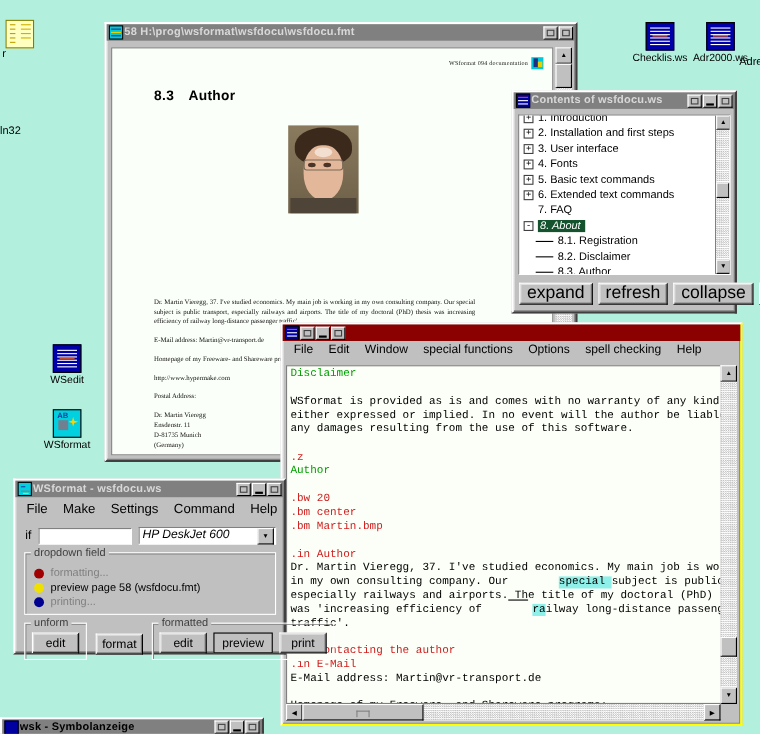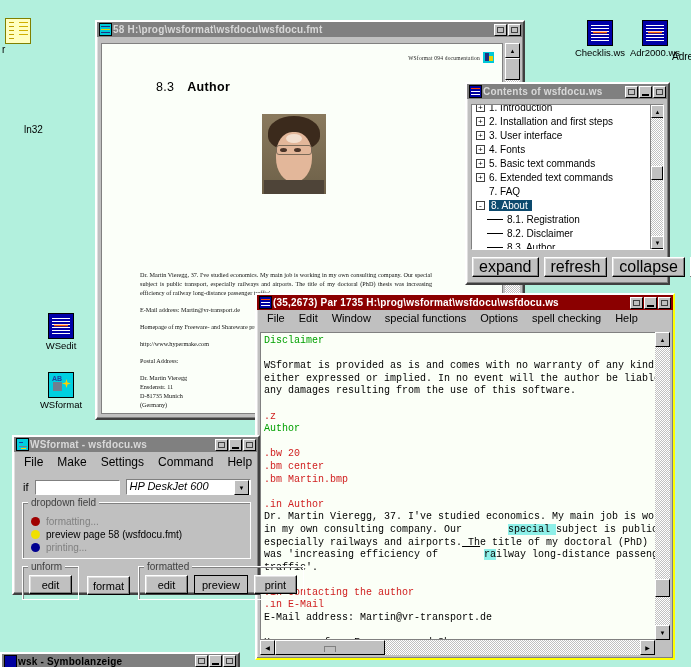--- a/index.html
+++ b/index.html
@@ -58,21 +58,21 @@
                   background:#fbfff9; border:1px solid #808080; overflow:hidden; }
   .doc-hdr { position:absolute; right:8px; top:8px; display:flex; align-items:center; gap:3px; }
   .doc-hdr span { font-family:"Liberation Serif", serif; font-size:5.5px; color:#222; letter-spacing:.2px; }
   .doc-logo { width:11px; height:11px; background:#00c8d8; position:relative; border:0; }
   .doc-logo::before { content:""; position:absolute; left:2px; top:1px; width:4px; height:8px;
                       background:#203080; }
   .doc-logo::after { content:""; position:absolute; left:6px; top:4px; width:4px; height:5px;
                      background:#e8d000; }
   .doc-h2 { position:absolute; left:38px; top:36px; font-family:"Liberation Sans", sans-serif;
             font-size:12.5px; font-weight:bold; color:#000; letter-spacing:.3px; }
-  .doc-h2 .num { margin-right:13px; font-weight:normal;margin-left:16px; }
+  .doc-h2 .num { margin-right:13px; font-weight:bold; }
   .photo { position:absolute; left:160px; top:70px; width:64px; height:80px;
            background:linear-gradient(#8a7a5e,#6d6048);
            overflow:hidden; }
   .photo .hair { position:absolute; left:6px; top:2px; width:52px; height:34px;
                  background:#3b2a1c; border-radius:50% 50% 40% 40%; }
   .photo .face { position:absolute; left:14px; top:18px; width:36px; height:50px;
                  background:#e3b79a; border-radius:45% 45% 48% 48%; }
   .photo .eyeL, .photo .eyeR { position:absolute; top:34px; width:7px; height:4px;
                  background:#4a3428; border-radius:50%; }
   .photo .eyeL { left:18px; } .photo .eyeR { left:32px; }
@@ -108,21 +108,21 @@
                      background:#fff;
                      border-top:1px solid #808080; border-left:1px solid #808080;
                      border-right:1px solid #fff; border-bottom:1px solid #fff;
                      overflow:hidden; display:flex; }
   .tree { flex:1; padding:2px 0 0 4px; font-size:10px; color:#000; }
   .tnode { display:flex; align-items:center; height:14px; gap:4px; white-space:nowrap; }
   .tbox { width:9px; height:9px; flex:0 0 9px; border:1px solid #404040; background:#fff;
           font-size:8px; line-height:7px; text-align:center; color:#000; font-family:"Liberation Mono", monospace; }
   .tnode.lvl2 { padding-left:11px; }
   .tnode.lvl2 .tline { width:16px; border-top:1px solid #000; height:1px; flex:0 0 16px; }
-  .tnode.sel .lbl { background:#0c4a6e; color:#fff; padding:0 4px 0 2px; }
+  .tnode.sel .lbl { background:#14532d; color:#fff; padding:0 4px 0 2px;font-style:italic; }
   .treescroll { width:13px; background:#c0c0c0; border-left:1px solid #808080;
                 position:relative; }
   .cbtns { position:absolute; left:5px; bottom:6px; right:4px; display:flex; gap:5px; }
   .cbtn {
     height:20px; background:#c0c0c0; font-size:16px; color:#000;
     display:flex; align-items:center; justify-content:center; padding:0 6px;
     border-top:1px solid #fff; border-left:1px solid #fff;
     border-right:1px solid #000; border-bottom:1px solid #000;
     box-shadow: inset -1px -1px 0 #808080, inset 1px 1px 0 #dfdfdf;
     white-space:nowrap;
@@ -224,21 +224,21 @@
 <div class="desk"></div>
 
 <div class="dicon" style="left:-12px; top:18px;">
   <div class="glyph note-icon">
       <i></i>
       <b></b>
     </div>
   <div class="cap"></div>
 </div>
 <div class="stray-text" style="left:2px; top:44px;">r</div>
-<div class="stray-text" style="left:0px; top:124px;padding-left:24px;">ln32</div>
+<div class="stray-text" style="left:0px; top:114px;">ln32</div>
 
 <div class="dicon" style="left:31px; top:313px;">
   <div class="glyph ws-doc"></div>
   <div class="cap">WSedit</div>
 </div>
 <div class="dicon" style="left:31px; top:372px;">
   <div class="glyph wsf-icon">
     <span class="a">AB</span>
       <span class="b"></span>
       <span class="c"></span>
@@ -390,21 +390,20 @@
   </div>
 </div>
 
 <div class="win" id="editor">
   <div class="tbar active">
     <div class="sysicon">
       <i style="top:2px;background:#ff4000"></i>
         <i style="top:5px;background:#fff"></i>
         <i style="top:8px;background:#fff"></i>
     </div>
-    <div class="ttl">(35,2673) Par 1735 H:\prog\wsformat\wsfdocu\wsfdocu.ws</div>
     <div class="tbtn restore"></div>
     <div class="tbtn min"></div>
     <div class="tbtn"></div>
   </div>
 
   <div class="menubar">
     <span>File</span>
     <span>Edit</span>
     <span>Window</span>
     <span>special functions</span>

